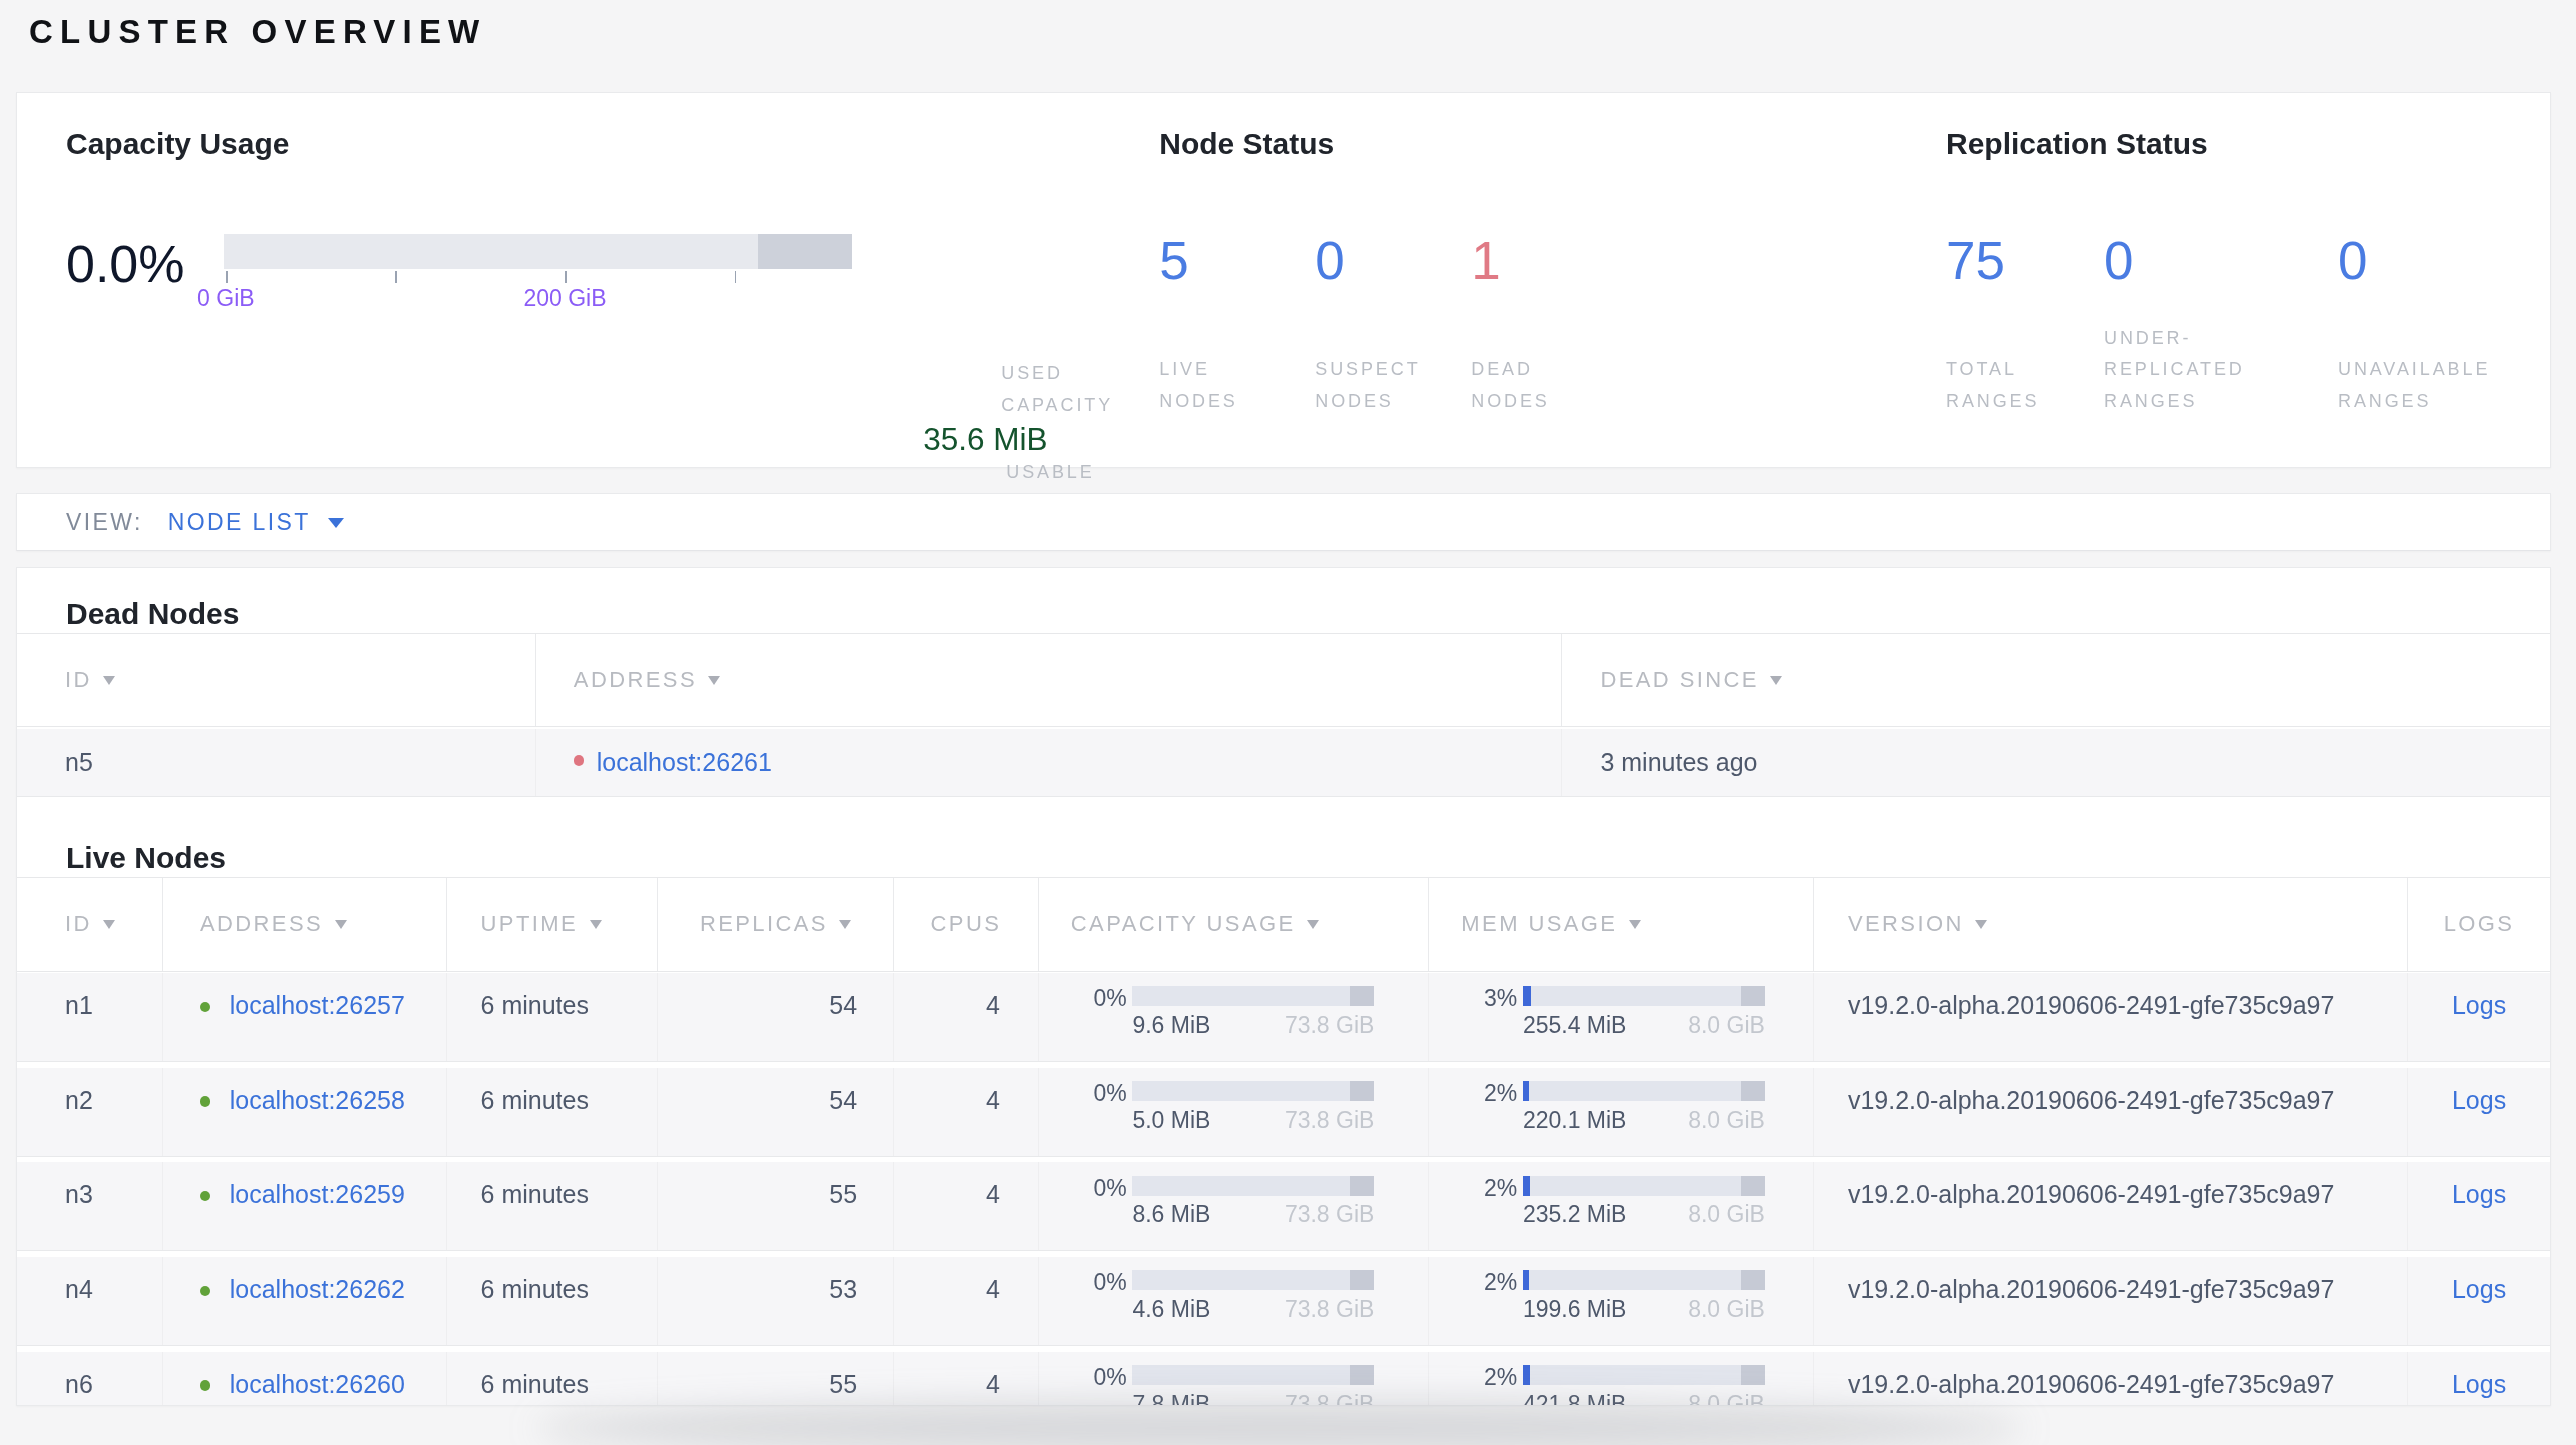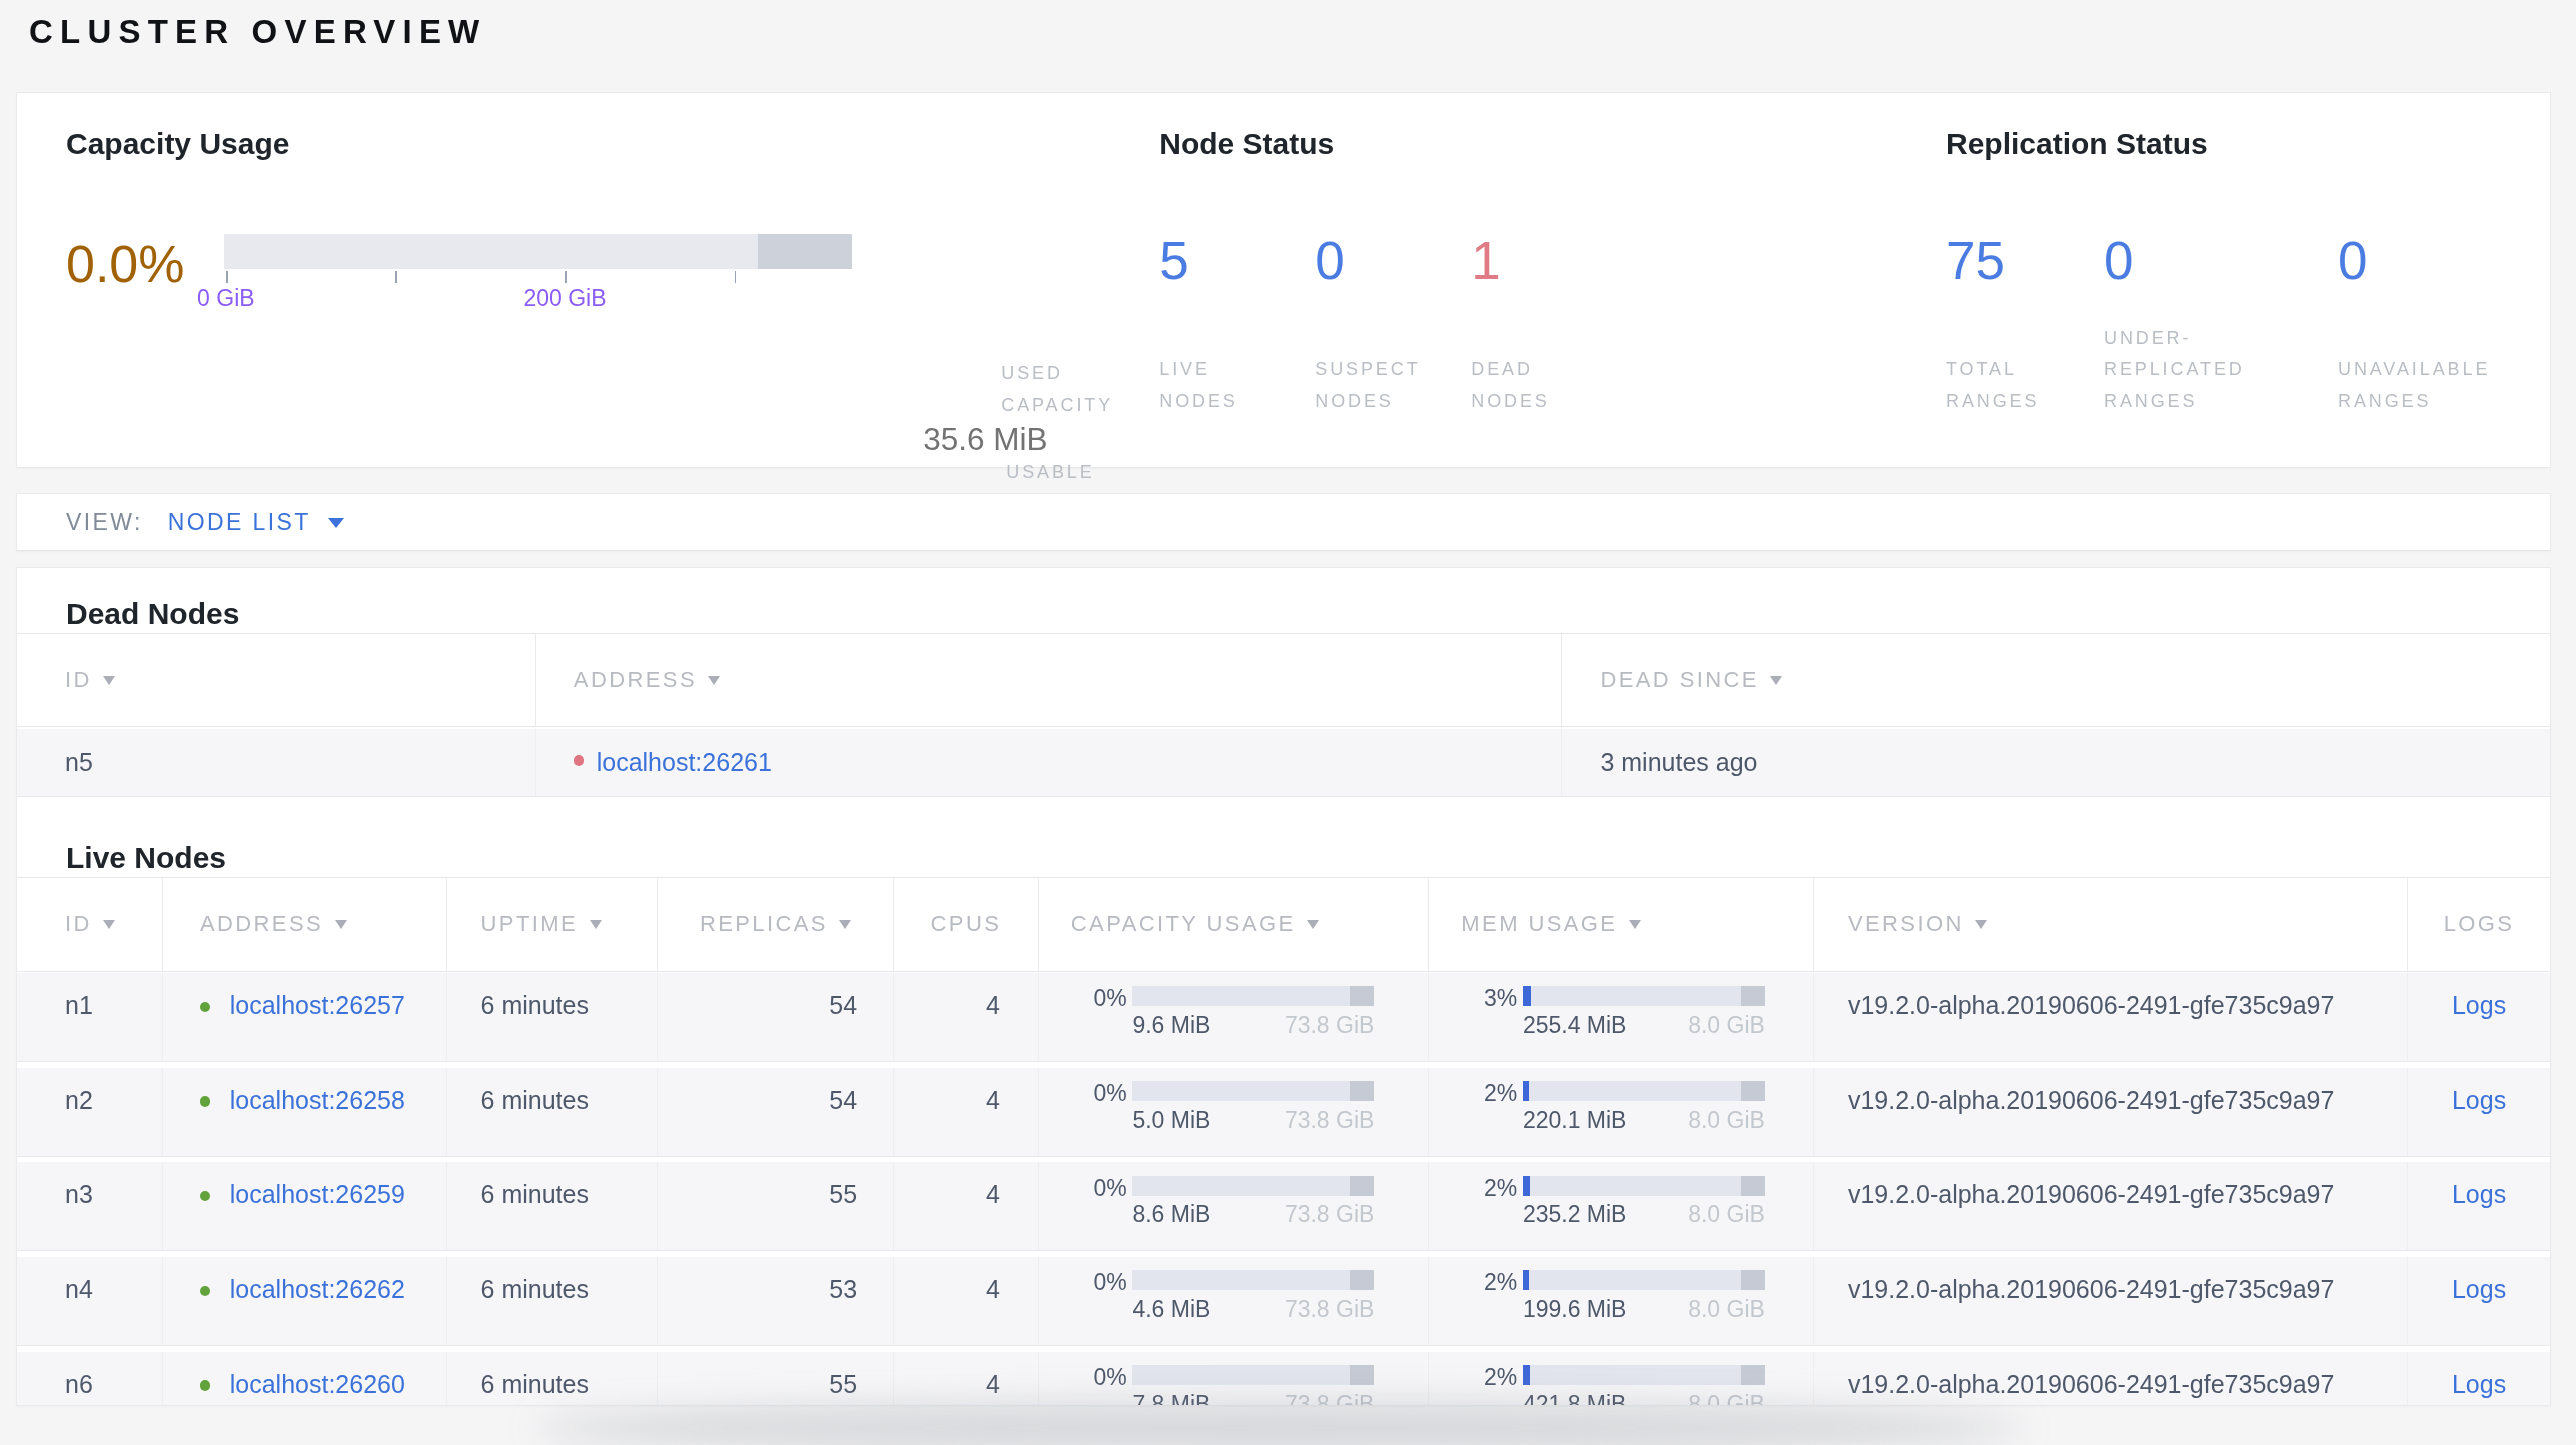--- a/index.html
+++ b/index.html
@@ -15,34 +15,34 @@
   
   .overview-card { position:absolute; left:16px; top:92px; width:2535px; height:376px;
     display:flex; padding:32px 29px 0 49px; }
   h2.sec { font-size:30px; font-weight:700; color:#20242b; line-height:38px; }
 
   .sec-capacity { width:1095px; }
   .sec-nodes    { width:788px; }
   .sec-repl     { width:575px; }
 
   .cap-main { display:flex; margin-top:71px; }
-  .cap-pct { width:158px; font-size:52px; line-height:52px; color:#a16207; padding-top:3.8px; }
+  .cap-pct { width:158px; font-size:52px; line-height:52px; color:#0f172a; padding-top:3.8px; }
   .cap-chart { width:628px; }
   .cap-bar { position:relative; height:35px; background:#e7e9ee; overflow:hidden; }
   .cap-bar .fill { position:absolute; left:0; top:0; bottom:0; background:#3e68d8; }
   .cap-bar .reserved { position:absolute; right:0; top:0; bottom:0; width:15%; background:#cdd1da; }
   .cap-axis { position:relative; height:14.3px; }
   .cap-axis .tick { position:absolute; top:1.9px; width:1.9px; height:12.4px; background:#9aa3b2; }
   .cap-axis-labels { position:relative; height:31px; margin-top:1.9px; font-size:23px; color:#8b5cf6; }
   .cap-axis-labels span { position:absolute; transform:translateX(-50%); white-space:nowrap; }
 
   .cap-stats { display:flex; align-items:flex-end; margin-top:42px;flex-direction:column; }
   .stat-label { font-size:18px; letter-spacing:2.9px; color:#b9bdc4; line-height:31.5px; white-space:pre-line; }
   .cap-stats .stat-label.first { width:158px; }
-  .cap-stats .stat-value { font-size:31.5px; color:#737373; line-height:36px; }
+  .cap-stats .stat-value { font-size:31.5px; color:#14532d; line-height:36px; }
   .cap-stats .stat-value.used { width:236px; }
   .cap-stats .stat-label.second { width:153px; }
 
   .stats-row { display:flex; margin-top:71px; height:183px; }
   .stat { display:flex; flex-direction:column; justify-content:space-between; }
   .sec-nodes .stat { width:156px; }
   .sec-repl .stat.s0 { width:158px; }
   .sec-repl .stat.s1 { width:234px; }
   .sec-repl .stat.s2 { width:183px; }
   .stat .num { font-size:53px; line-height:53px; color:#4a7ce2; }

